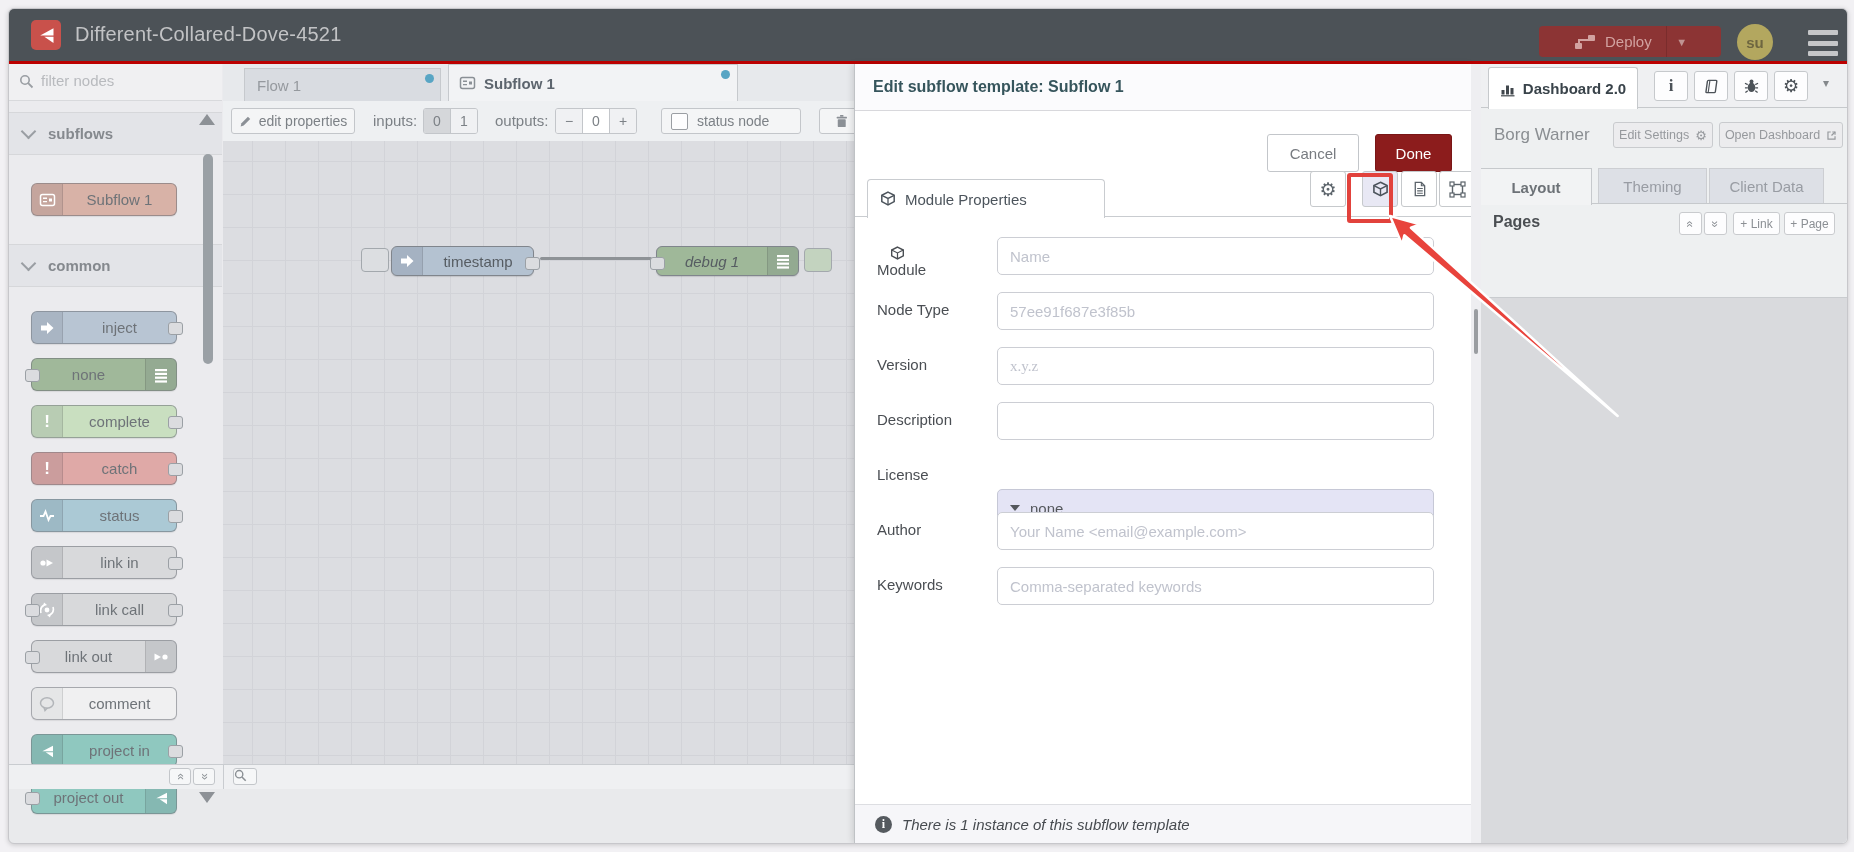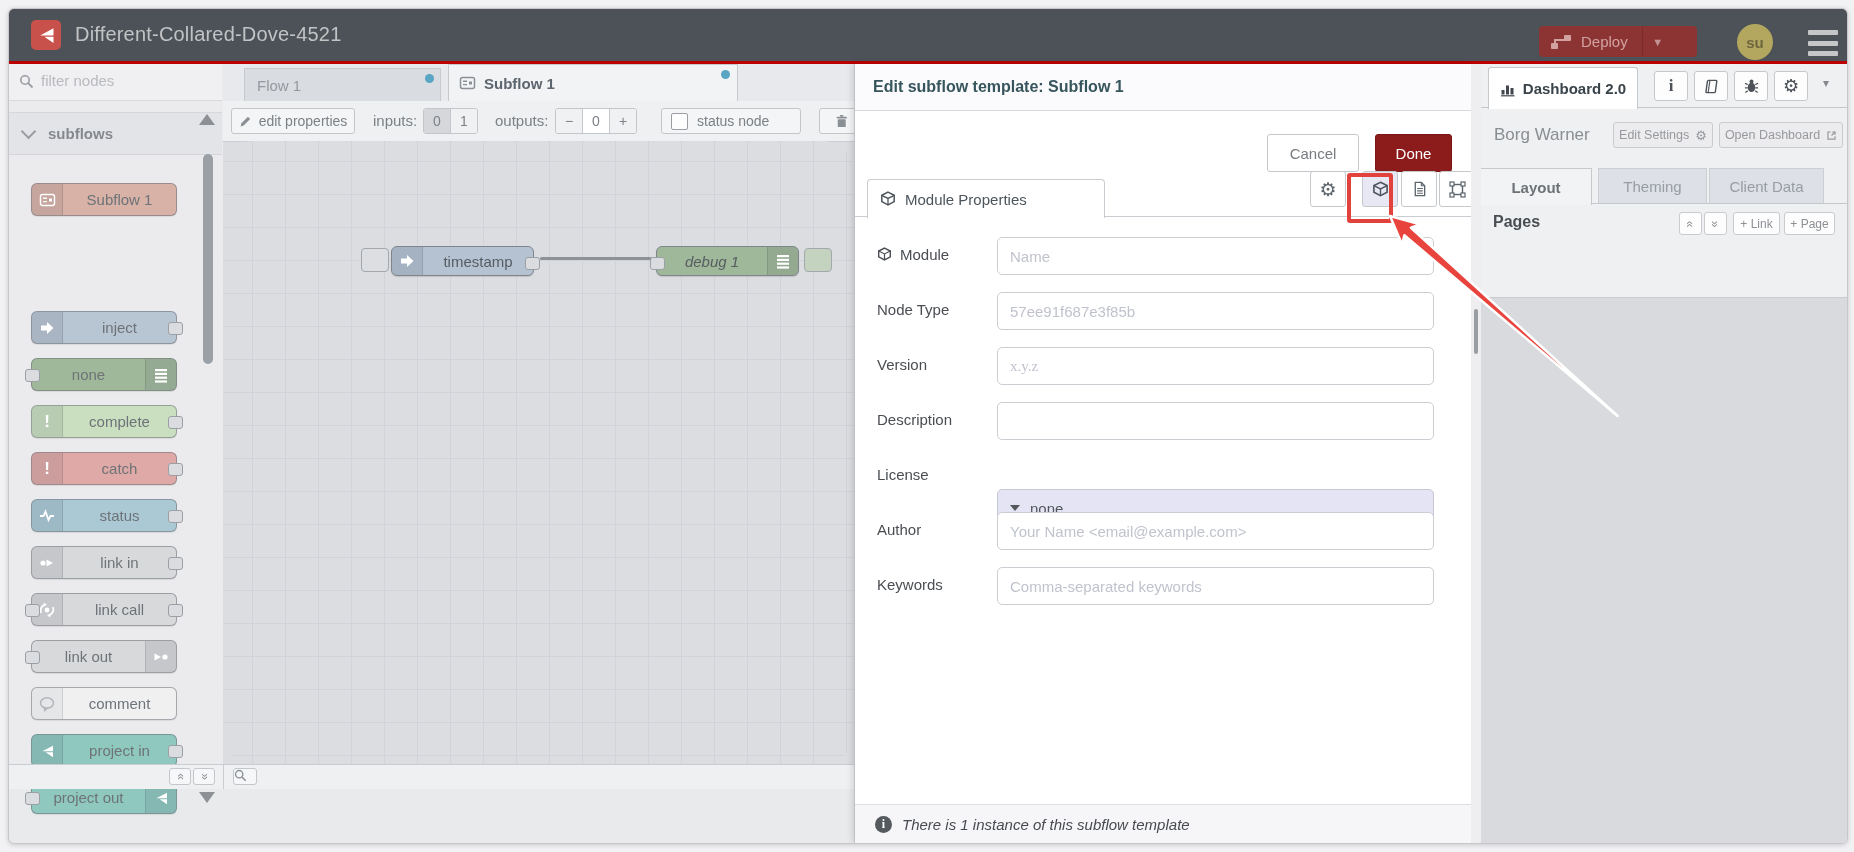--- a/index.html
+++ b/index.html
@@ -4,21 +4,21 @@
 <style>
   html,body{margin:0;padding:0;background:#f2f1f4;font-family:"Liberation Sans",sans-serif;}
   #stage{position:relative;width:1854px;height:852px;background:#f2f1f4;overflow:hidden;}
   .abs{position:absolute;}
   #frame{left:8px;top:8px;width:1838px;height:834px;background:#e9eaec;border:1px solid #c7c7cb;border-radius:6px;overflow:hidden;box-shadow:0 1px 5px rgba(0,0,0,.18);}
   
   #hdr{left:0;top:0;width:100%;height:52px;background:#4c5257;}
   #hdr .title{left:66px;top:14px;font-size:20px;color:#c2c3c5;letter-spacing:.2px;}
   #logo{left:22px;top:11px;width:30px;height:30px;background:#c9514b;border-radius:5px;display:flex;align-items:center;justify-content:center;}
   #redline{left:0;top:52px;width:100%;height:3px;background:#bb0000;}
-  #deploy{left:1530px;top:17px;width:158px;height:31px;background:#8c3434;border-radius:4px;color:#d2a2a0;font-size:15px;display:flex;align-items:center;}
+  #deploy{left:1530px;top:17px;width:158px;height:31px;background:#8c3434;border-radius:4px;color:#d2a2a0;font-size:15px;display:flex;align-items:center;padding-left:24px;}
   #deploy .dicon{margin:0 10px 0 12px;}
   #deploy .sep{width:1px;height:31px;background:#7a2c2c;margin-left:14px;}
   #deploy .caret{width:30px;text-align:center;color:#c09392;font-size:11px;}
   #avatar{left:1728px;top:15px;width:36px;height:36px;border-radius:50%;background:#b3a75f;color:#6e6640;font-size:15px;font-weight:bold;display:flex;align-items:center;justify-content:center;}
   #burger{left:1799px;top:21px;width:30px;height:26px;display:flex;flex-direction:column;justify-content:space-between;}
   #burger span{display:block;height:5px;background:#c5c6c8;border-radius:1px;}
   
   .bbtn{border:1px solid #c3c6ca;border-radius:3px;background:rgba(255,255,255,.35);color:#7c8186;font-size:14px;display:flex;align-items:center;justify-content:center;box-sizing:border-box;}
   svg{display:block;}
   
@@ -46,37 +46,37 @@
   #tab-sub1{left:225px;width:290px;top:0;height:37px;background:#f2f3f5;color:#5d656e;font-weight:bold;font-size:15px;}
   .tabdot{position:absolute;top:5px;width:9px;height:9px;border-radius:50%;background:#58a5c4;}
   #toolbar{left:0;top:37px;width:631px;height:40px;background:#eef0f2;border-bottom:1px solid #c9ccd0;}
   #toolbar .tlabel{color:#7c8186;font-size:15px;}
   .seg{position:absolute;display:flex;border:1px solid #c3c6ca;border-radius:3px;overflow:hidden;height:26px;box-sizing:border-box;}
   .seg div{width:26px;text-align:center;line-height:24px;font-size:14px;color:#7c8186;background:#f0f1f3;}
   .seg div+div{border-left:1px solid #c3c6ca;}
   .seg .sel{background:#d5d7da;}
   #canvas{left:0;top:77px;width:631px;height:623px;
     background-image:linear-gradient(#d2d3d8 1px,transparent 1px),linear-gradient(90deg,#d2d3d8 1px,transparent 1px);
-    background-size:33px 33px;background-position:-4px -13px;background-color:#dcdde1;border-radius:31px;}
+    background-size:33px 33px;background-position:-4px -13px;background-color:#dcdde1;}
   .cnode{position:absolute;height:30px;border:1px solid #80858c;border-radius:6px;box-sizing:border-box;display:flex;align-items:center;box-shadow:0 1px 1px rgba(0,0,0,.12);}
   .cnode .lbl{flex:1;text-align:center;font-size:15px;color:#565c62;}
   
   #footer{left:0;top:755px;width:845px;height:24px;background:#eff0f2;border-top:1px solid #c9ccd0;}
   .fbtn{position:absolute;top:3px;width:22px;height:17px;border:1px solid #c3c6ca;border-radius:3px;background:#f6f7f8;color:#8b9095;font-size:12px;line-height:15px;text-align:center;box-sizing:border-box;}
   
   #dialog{left:845px;top:55px;width:617px;height:779px;background:#fff;border-left:1px solid #bfc2c5;box-shadow:-2px 0 6px rgba(0,0,0,.12);}
   #dlg-title{left:0;top:0;width:100%;height:47px;background:#fbfbfd;border-bottom:1px solid #d8d8dc;box-sizing:border-box;}
   #dlg-title span{position:absolute;left:18px;top:14px;font-size:16px;font-weight:bold;color:#36555c;}
   .dlgbtn{position:absolute;top:70px;height:38px;border-radius:3px;font-size:15px;display:flex;align-items:center;justify-content:center;box-sizing:border-box;}
   #btn-cancel{left:412px;width:92px;background:#fff;border:1px solid #c3c6ca;color:#777b80;}
   #btn-done{left:520px;width:77px;background:#8c1c1c;color:#fff;border:1px solid #791616;}
   #dlg-tabline{left:0;top:152px;width:100%;height:1px;background:#c9ccd0;}
   #dlg-tab{left:12px;top:115px;width:236px;height:38px;background:#fff;border:1px solid #c9ccd0;border-bottom:none;border-radius:4px 4px 0 0;display:flex;align-items:center;color:#4c545c;font-weight:normal;font-size:15px;}
   .dico{position:absolute;top:107px;width:36px;height:36px;border:1px solid #c6c9cc;border-radius:3px;background:#fff;display:flex;align-items:center;justify-content:center;box-sizing:border-box;}
-  .frow-label{position:absolute;left:22px;font-size:15px;color:#4a4e53;display:flex;align-items:center;}
+  .frow-label{position:absolute;left:22px;font-size:15px;color:#4a4e53;display:flex;align-items:center;flex-direction:column;}
   .finput{position:absolute;left:142px;width:437px;height:38px;border:1px solid #ccced4;border-radius:5px;box-sizing:border-box;font-size:15px;color:#555;padding:0 12px;font-family:"Liberation Sans",sans-serif;outline:none;background:#fff;}
   .finput::placeholder{color:#c0c3cd;}
   #license{position:absolute;left:142px;width:437px;height:38px;background:#e4e4f5;border:1px solid #c6c8d6;border-radius:5px;box-sizing:border-box;display:flex;align-items:center;color:#54575c;font-size:15px;}
   #license .car{width:0;height:0;border-left:5px solid transparent;border-right:5px solid transparent;border-top:6px solid #54575c;margin:0 10px 0 12px;}
   #dlg-footer{left:0;top:740px;width:100%;height:39px;background:#f6f6f9;border-top:1px solid #dddee2;box-sizing:border-box;display:flex;align-items:center;}
   #dlg-footer .info{width:17px;height:17px;border-radius:50%;background:#555a5f;color:#fff;font-size:12px;font-weight:bold;font-family:"Liberation Serif",serif;display:flex;align-items:center;justify-content:center;margin:0 10px 0 20px;}
   #dlg-footer .txt{font-style:italic;font-size:15px;color:#474b50;}
   
   #splitter{left:1462px;top:55px;width:10px;height:779px;background:#eeeef1;border-right:1px solid #d4d5d8;}
   #splitter .thumb{position:absolute;left:3px;top:245px;width:4px;height:45px;background:#9a9da1;border-radius:2px;}
@@ -158,20 +158,24 @@
         <svg width="17" height="16" viewBox="0 0 17 16">
               <rect x="1.5" y="2.5" width="14" height="11" rx="2" fill="none" stroke="#fff" stroke-width="1.5"></rect>
               <line x1="4" y1="6.2" x2="8" y2="6.2" stroke="#fff" stroke-width="1.4"></line>
               <line x1="4" y1="9.6" x2="8" y2="9.6" stroke="#fff" stroke-width="1.4"></line>
               <rect x="10" y="6.5" width="3" height="3" fill="#fff"></rect>
             </svg>
       </span>
       <span class="lbl">Subflow 1</span>
     </div>
 
+    <div class="abs pcat" style="top:180px;">
+      <span class="chev"></span>
+      <span>common</span>
+    </div>
 
     <div class="abs pnode" style="top:247px;background:#b8c5d3;">
       <span class="icbox icboxL">
         <svg width="16" height="16" viewBox="0 0 16 16" fill="#fff">
               <polygon points="2,5.5 8,5.5 8,2 14.5,8 8,14 8,10.5 2,10.5"></polygon>
             </svg>
       </span>
       <span class="lbl">inject</span>
       <span class="port portR"></span>
     </div>

